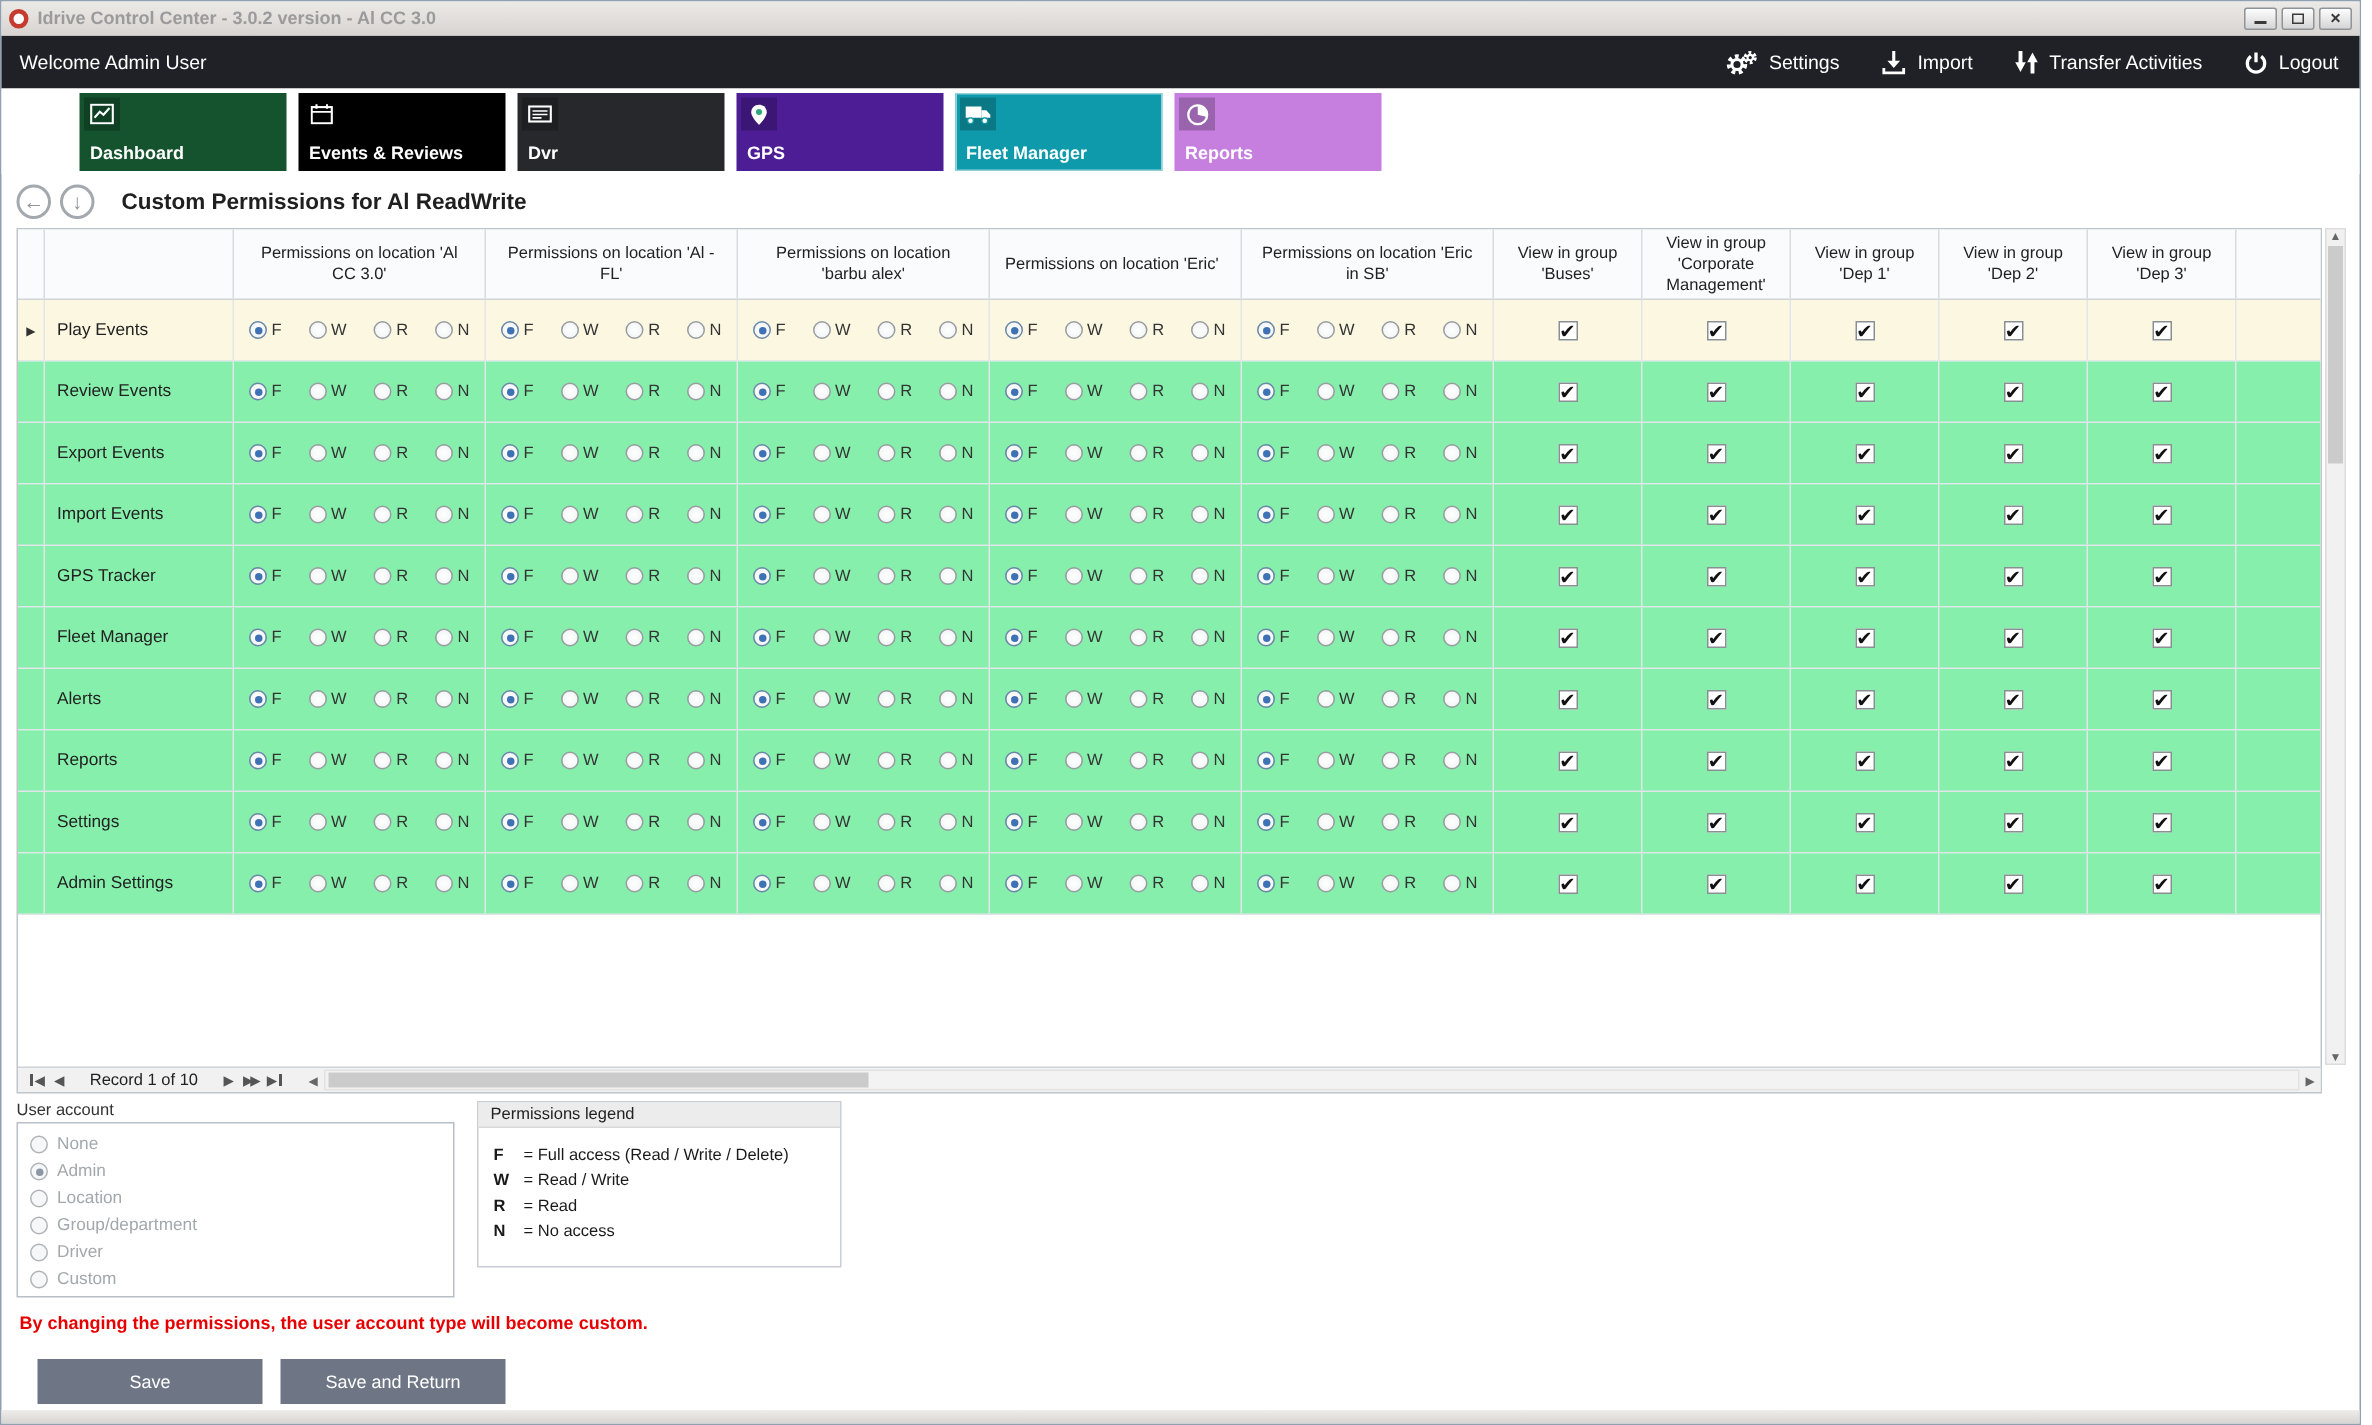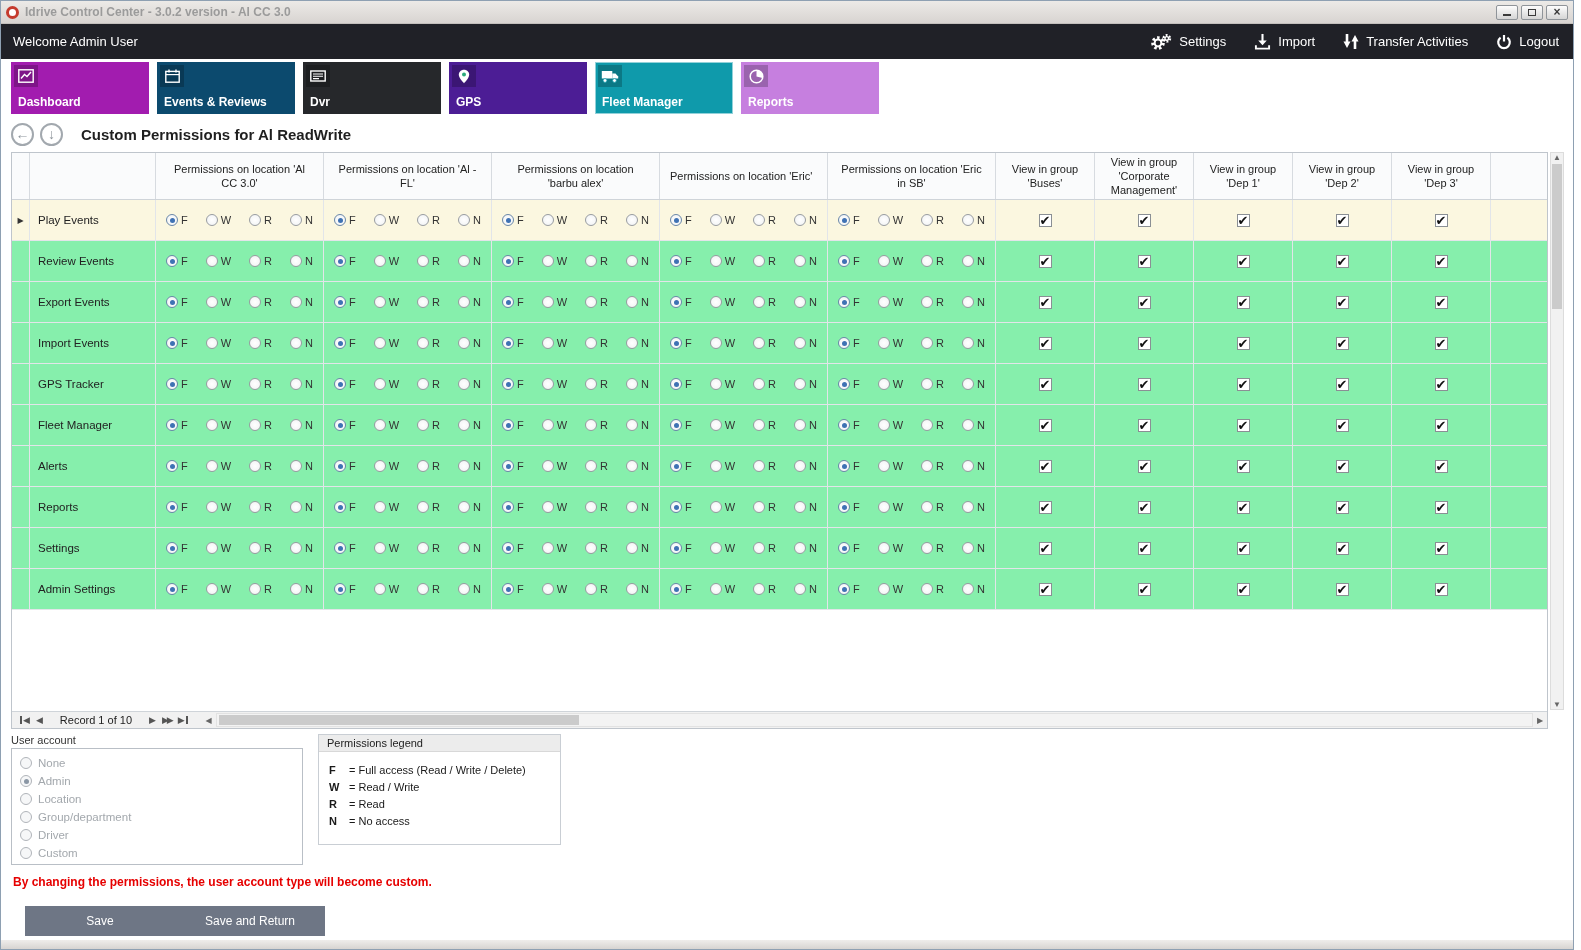--- a/index.html
+++ b/index.html
@@ -81,21 +81,21 @@
   .ua-label { font-size:11px; color:#333; margin-bottom:2px; }
   .ua-box { width:292px; height:117px; border:1px solid #b9bfc6; background:#fff; padding:5px 8px; }
   .ua-opt { display:flex; align-items:center; gap:6px; height:18px; cursor:pointer; }
   .ua-lbl { font-size:11.5px; color:#a3a8ad; }
   .legend { width:243px; border:1px solid #c9ced4; background:#fff; }
   .lg-title { height:17px; background:#ececec; border-bottom:1px solid #d8d8d8; font-size:11px; color:#222; padding:2px 8px; }
   .lg-body { padding:10px 10px 14px 10px; }
   .lg-item { display:flex; gap:8px; font-size:11px; color:#1a1a1a; line-height:17px; }
   .lg-key { font-weight:bold; width:12px; }
   .warning { margin:10px 0 0 2px; font-size:12px; font-weight:bold; color:#e60000; }
-  .btn-row { display:flex; margin:17px 0 0 14px; }
+  .btn-row { display:flex; gap:12px; margin:17px 0 0 14px; }
   .btn { width:150px; height:30px; background:#6e7685; color:#fff; font-size:12px; border:none; font-family:"Liberation Sans","DejaVu Sans",sans-serif; cursor:pointer; }
   .footer-strip { position:absolute; bottom:0; left:0; width:100%; height:9px; background:linear-gradient(#efedeb,#d7d4d1); }
 </style>
 </head>
 <body>
 
 <div class="window">
 
   <div class="titlebar">
     <span class="logo"></span>
@@ -154,30 +154,30 @@
               <path d="M8 1v6.5" stroke="#fff" stroke-width="2.2" fill="none"></path>
               <path d="M4.6 3.6 a5.8 5.8 0 1 0 6.8 0" stroke="#fff" stroke-width="2.2" fill="none"></path>
             </svg>
         </span>
         <span>Logout</span>
       </div>
     </div>
   </div>
 
   <div class="tabs">
-    <div class="tab" style="background: #a21caf;">
+    <div class="tab" style="background: #14532d; margin-left: 42px;">
       <span class="tab-icon">
         <svg width="16" height="14" viewBox="0 0 16 14">
             <rect x="0.8" y="0.8" width="14.4" height="12.4" fill="none" stroke="#fff" stroke-width="1.4"></rect>
             <path d="M3 9.5 L6.5 5.5 L9 7.5 L13 3" stroke="#fff" stroke-width="1.4" fill="none"></path>
           </svg>
       </span>
       <span class="tab-label">Dashboard</span>
     </div>
-    <div class="tab" style="background: #0c4a6e;">
+    <div class="tab" style="background: #000000;">
       <span class="tab-icon">
         <svg width="15" height="14" viewBox="0 0 15 14">
             <rect x="0.8" y="2.4" width="13.4" height="10.8" fill="none" stroke="#fff" stroke-width="1.4"></rect>
             <path d="M0.8 5.6h13.4" stroke="#fff" stroke-width="1.2"></path>
             <path d="M4 0.5v3M11 0.5v3" stroke="#fff" stroke-width="1.4"></path>
           </svg>
       </span>
       <span class="tab-label">Events &amp; Reviews</span>
     </div>
     <div class="tab" style="background: rgb(38, 40, 43); padding-left: 19px;">

